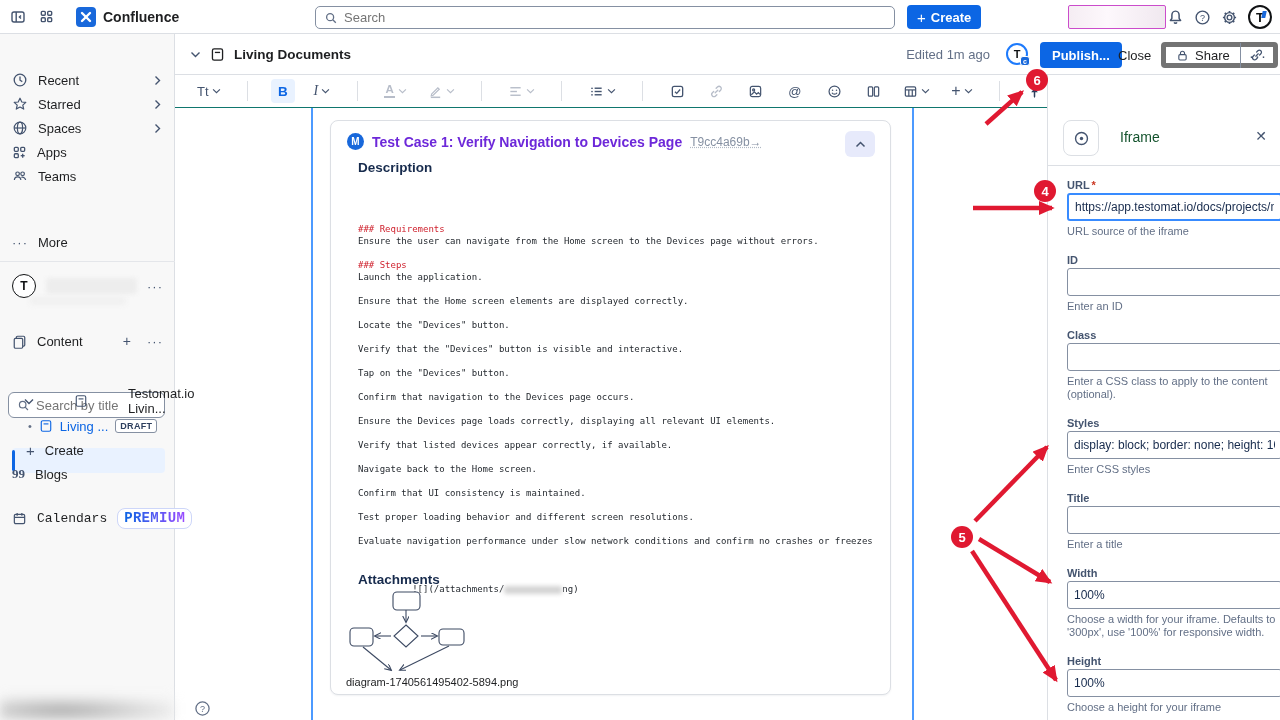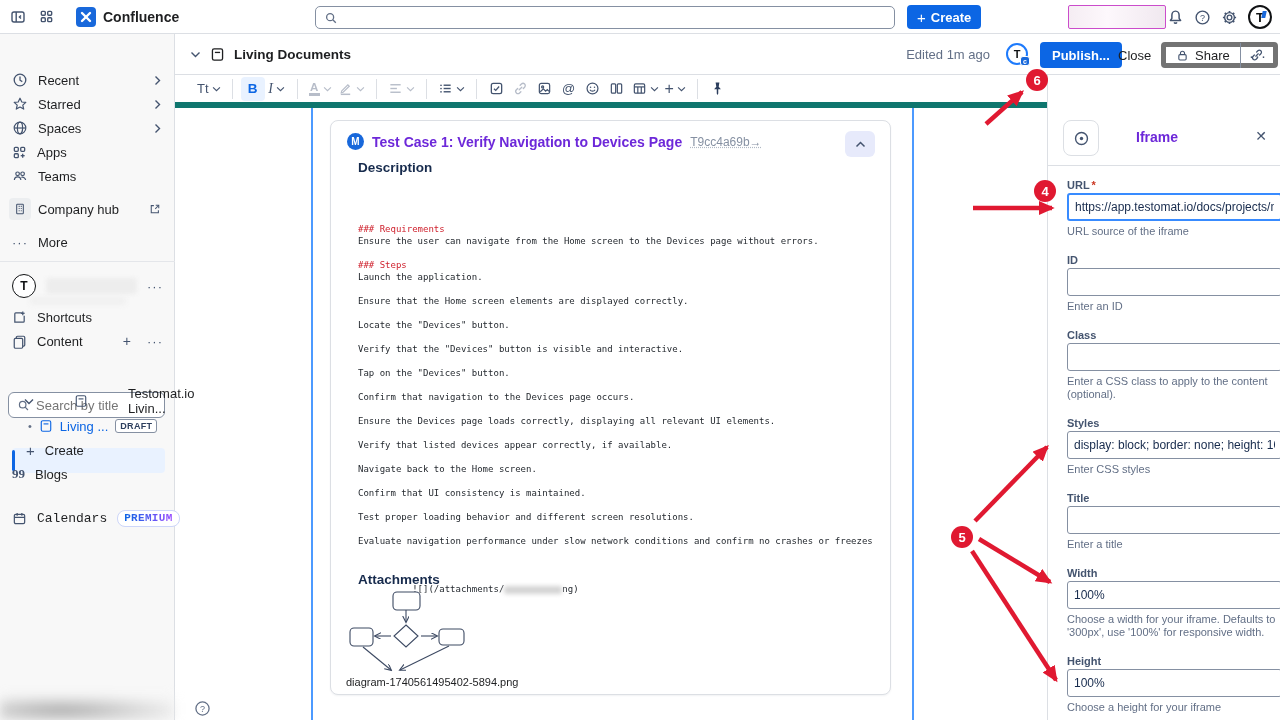--- a/index.html
+++ b/index.html
@@ -44,21 +44,21 @@
   .redact-sub { position:absolute; left:30px; top:297px; width:96px; height:8px; background:#f0f0f0; filter:blur(2.5px); border-radius:3px;}
   .splus { margin-left:auto; margin-right:6px; color:#44546f; font-size:14px; }
   .sdots { margin-right:12px; color:#44546f; font-size:13px; letter-spacing:1px; }
   .sb-search { position:absolute; left:8px; top:358px; width:157px; height:26px; border:1px solid #8590a2; border-radius:6px;
     background:#fff; display:flex; align-items:center; gap:6px; padding:0 8px; }
   .sb-search input { border:none; outline:none; background:transparent; width:100%; font-size:13px; font-family:inherit; color:#172b4d; }
   .tree-sel { position:absolute; left:12px; top:414px; width:153px; height:25px; background:#e9f2ff; border-radius:4px; }
   .sel-bar { position:absolute; left:12px; top:416px; width:3px; height:21px; background:#0c66e4; border-radius:2px; }
   .draft-badge { font-size:9px; font-weight:bold; color:#2c3e5d; border:1px solid #8590a2; border-radius:3px;
     padding:1px 4px; background:#fff; letter-spacing:0.3px; }
-  .premium-badge { font-size:11px; font-weight:bold; border:1px solid #cdd6f9; border-radius:8px; padding:1.5px 6px;
+  .premium-badge { font-size:14px; font-weight:bold; border:1px solid #cdd6f9; border-radius:8px; padding:1.5px 6px;
     background:#fff; background-clip:padding-box; color:#6e3bdc;
     background-image:linear-gradient(#fff,#fff); letter-spacing:0.3px; }
   .premium-badge span { background:linear-gradient(90deg,#0c66e4,#9a4bff); -webkit-background-clip:text; background-clip:text; color:transparent; }
   .bottom-blur { position:absolute; left:0; top:663px; width:174px; height:23px;
     background:radial-gradient(ellipse at 35% 60%, #8d8d8d 0%, #c9c9c9 45%, #f2f2f2 80%); filter:blur(6px); opacity:0.75; }
   .help-float { position:absolute; left:194px; top:700px; z-index:6; }
 
   
   .page-header { position:absolute; left:175px; top:34px; width:1105px; height:41px; background:#fff;
     border-bottom:1px solid #dcdfe4; z-index:8; }
@@ -76,21 +76,21 @@
   .share-group { position:absolute; left:986px; top:8px; height:26px; border:5px solid #737373; border-radius:4px;
     display:flex; align-items:center; background:#fff; }
   .share-main { display:flex; align-items:center; gap:6px; padding:0 10px; font-size:13px; color:#1e1f21; cursor:pointer; height:100%; }
   .share-sep { width:1px; height:25px; background:#8590a2; }
   .share-link { padding:0 9px; cursor:pointer; display:flex; align-items:center; height:100%; }
   .ph-more { position:absolute; left:1070px; top:8px; width:26px; height:26px; border:none; background:transparent; font-size:15px;
     color:#44546f; cursor:pointer; letter-spacing:1px; font-family:inherit; }
 
   
   .toolbar { position:absolute; left:175px; top:75px; width:872px; height:33px; background:#fff;
-    border-bottom:6px solid #0f766e; display:flex; align-items:center; padding-left:19px; z-index:7; }
+    border-bottom:1px solid #0f766e; display:flex; align-items:center; padding-left:19px; z-index:7;justify-content:space-between; }
   .tb-item { height:24px; min-width:24px; padding:0 3px; display:flex; align-items:center; justify-content:center; gap:3px;
     border-radius:4px; color:#44546f; cursor:pointer; }
   .tb-item.active { background:#e9f2ff; color:#0c66e4; }
   .tb-item.disabled { color:#b7bdc9; cursor:default; }
   .tb-sep { width:1px; height:20px; background:#dcdfe4; margin:0 8px; }
   .tb-txt { font-size:13px; }
   .tb-bold { font-weight:bold; font-size:13.5px; }
   .tb-italic { font-family:"Liberation Serif","DejaVu Serif",serif; font-style:italic; font-size:14px; }
   .tb-colorA { font-size:11.5px; font-weight:bold; line-height:10px; display:flex; flex-direction:column; align-items:center; }
   .tb-colorA b { display:block; width:11px; height:2.5px; background:#b7bdc9; margin-top:1.5px; }
@@ -115,21 +115,21 @@
   .redact-inline { display:inline-block; width:58px; height:8px; background:#d4d4d4; filter:blur(2px); vertical-align:middle; border-radius:2px; }
   .attach-h { position:absolute; left:27px; top:451px; font-size:13.5px; font-weight:bold; color:#172b4d; }
   .diagram { position:absolute; left:14px; top:468px; }
   .attach-name { position:absolute; left:15px; top:555px; font-size:11px; color:#1e1f21; }
 
   
   .panel { position:absolute; left:1047px; top:75px; width:233px; height:645px; background:#fff; border-left:1px solid #dcdfe4; z-index:9; }
   .panel-head { position:absolute; left:0; top:0; width:233px; height:90px; }
   .panel-icon-btn { position:absolute; left:15px; top:45px; width:36px; height:36px; border:1px solid #dcdfe4; border-radius:8px;
     background:#fff; display:flex; align-items:center; justify-content:center; cursor:pointer; }
-  .panel-title { position:absolute; left:88px; top:54px; font-size:14px; color:#6d28d9;font-weight:bold; }
+  .panel-title { position:absolute; left:72px; top:54px; font-size:14px; color:#14532d; }
   .panel-close { position:absolute; right:14px; top:53px; background:none; border:none; font-size:14px; color:#44546f; cursor:pointer; font-family:inherit;}
   .panel-div { position:absolute; left:0; top:90px; width:233px; border-top:1px solid #dcdfe4; }
   .panel-body { position:absolute; left:8px; top:90px; width:233px; height:555px; padding:14px 7px 0 11px; overflow:hidden; }
   .fgroup { margin-bottom:16px; }
   .flabel { font-size:11px; font-weight:bold; color:#44546f; line-height:12px; margin-bottom:2px; }
   .flabel .req { color:#ca3521; margin-left:2px; }
   .fgroup input { width:215px; height:28px; border:1px solid #8590a2; border-radius:3px; padding:0 6px; font-size:12px;
     color:#172b4d; font-family:inherit; background:#fff; outline:none; margin-bottom:4px; }
   .fgroup input.focused { border:2px solid #388bff; }
   .fhelper { font-size:11px; line-height:13px; color:#626f86; width:215px; }
@@ -168,20 +168,21 @@
       </span>
       <span class="brand-name">Confluence</span>
     </div>
     <div class="search-wrap">
       <span class="ico">
         <svg class="ic" width="14" height="14" viewBox="0 0 16 16" fill="none" stroke="#626f86" stroke-width="1.5">
           <circle cx="7" cy="7" r="4"></circle>
             <line x1="10" y1="10" x2="13.5" y2="13.5"></line>
         </svg>
       </span>
+      <input type="text" placeholder="Search" style="">
     </div>
     <button class="create-btn">
       <span style="font-size:15px;font-weight:normal;">+</span>
       <span>Create</span>
     </button>
     <div class="redact-top"></div>
     <div class="tn-right">
       <span class="ico">
         <svg class="ic" width="17" height="17" viewBox="0 0 16 16" fill="none" stroke="#44546f" stroke-width="1.4" stroke-linejoin="round">
           <path d="M8 2 C5.6 2 4.6 3.9 4.6 5.9 L4.6 8.8 L3.2 10.8 L12.8 10.8 L11.4 8.8 L11.4 5.9 C11.4 3.9 10.4 2 8 2 Z"></path>
@@ -264,65 +265,34 @@
       <span class="ico">
         <svg class="ic" width="16" height="16" viewBox="0 0 16 16" fill="none" stroke="#44546f" stroke-width="1.2">
           <circle cx="5.6" cy="5.8" r="1.8"></circle>
             <circle cx="10.6" cy="5.8" r="1.8"></circle>
           <path d="M2.4 12 a3.2 3.2 0 0 1 6.4 0"></path>
             <path d="M9.4 9.4 a3.2 3.2 0 0 1 4.2 2.6"></path>
         </svg>
       </span>
       <span>Teams</span>
     </div>
-    <div class="srow" style="top:163px;">
-      <span class="hub-bg">
-        <svg class="ic" width="14" height="14" viewBox="0 0 16 16" fill="none" stroke="#44546f" stroke-width="1.2">
-          <rect x="4.2" y="2.5" width="7.6" height="11" rx="0.8"></rect>
-          <line x1="6.5" y1="5" x2="7.6" y2="5"></line>
-            <line x1="8.9" y1="5" x2="10" y2="5"></line>
-          <line x1="6.5" y1="7.5" x2="7.6" y2="7.5"></line>
-            <line x1="8.9" y1="7.5" x2="10" y2="7.5"></line>
-          <line x1="6.5" y1="10" x2="7.6" y2="10"></line>
-            <line x1="8.9" y1="10" x2="10" y2="10"></line>
-        </svg>
-      </span>
-      <span>Company hub</span>
-      <span class="chev">
-        <svg class="ic" width="12" height="12" viewBox="0 0 16 16" fill="none" stroke="#44546f" stroke-width="1.4">
-          <path d="M6.5 3.5 H3 V13 H12.5 V9.5"></path>
-            <polyline points="9,3 13,3 13,7"></polyline>
-            <line x1="13" y1="3" x2="8.3" y2="7.7"></line>
-        </svg>
-      </span>
-    </div>
     <div class="srow" style="top:196px;">
       <span class="ico" style="font-size:13px;letter-spacing:1px;">···</span>
       <span>More</span>
     </div>
 
     <div class="sdivider" style="top:227px;"></div>
 
     <div class="srow" style="top:239px;height:26px;">
       <span class="space-avatar">T</span>
       <span class="redact-name"></span>
       <span class="sdots" style="margin-left:auto;">···</span>
     </div>
     <div class="redact-sub" style="top:263px;"></div>
 
-    <div class="srow" style="top:271px;">
-      <span class="ico">
-        <svg class="ic" width="15" height="15" viewBox="0 0 16 16" fill="none" stroke="#44546f" stroke-width="1.3">
-          <path d="M10.5 3 H4 a1 1 0 0 0 -1 1 V13 H12 a1 1 0 0 0 1 -1 V6"></path>
-          <line x1="11.5" y1="1.5" x2="11.5" y2="5.5"></line>
-            <line x1="9.5" y1="3.5" x2="13.5" y2="3.5"></line>
-        </svg>
-      </span>
-      <span>Shortcuts</span>
-    </div>
     <div class="srow" style="top:295px;">
       <span class="ico">
         <svg class="ic" width="15" height="15" viewBox="0 0 16 16" fill="none" stroke="#44546f" stroke-width="1.3">
           <rect x="4.6" y="2.4" width="9" height="10.6" rx="1.3"></rect>
             <rect x="2.4" y="4.6" width="9" height="10.6" rx="1.3" fill="#f8f8f8"></rect>
         </svg>
       </span>
       <span>Content</span>
       <span class="splus">+</span>
       <span class="sdots">···</span>

